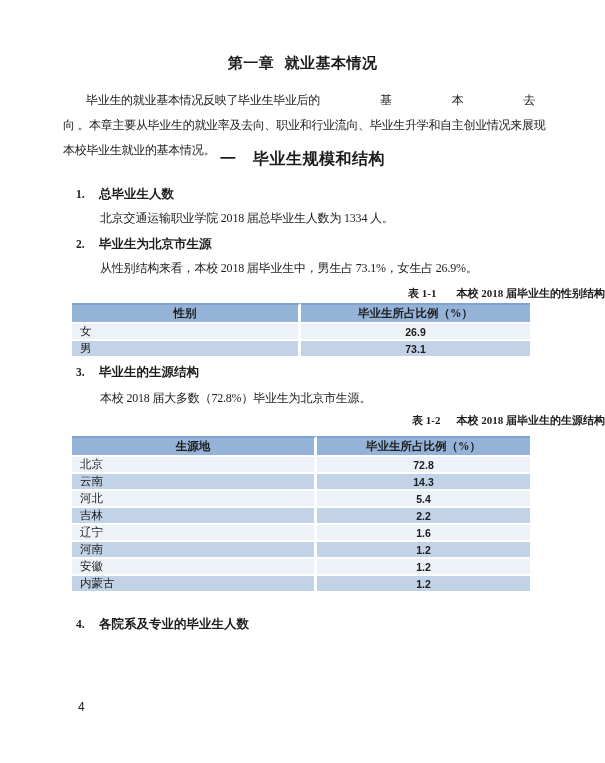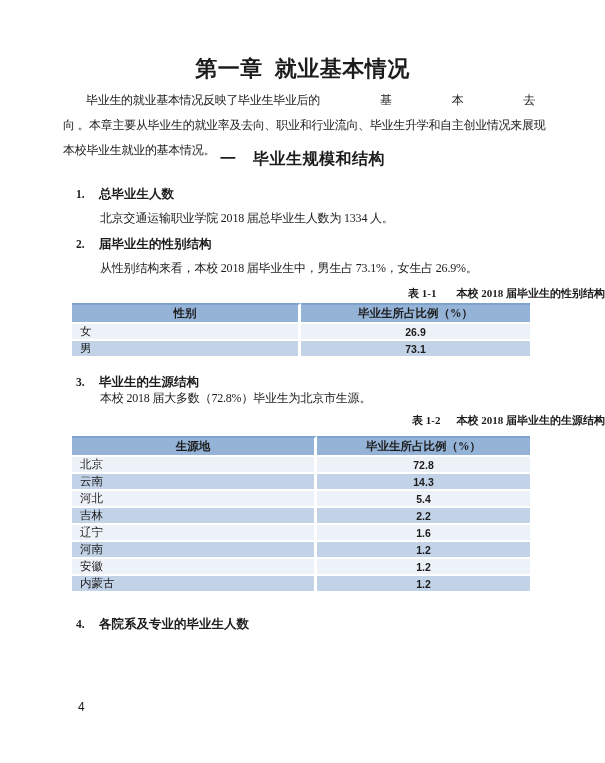--- a/index.html
+++ b/index.html
@@ -17,21 +17,21 @@
   }
   .page{
     position:relative;
     width:605px;height:763px;
     background:#ffffff;
     overflow:hidden;
   }
   .chapter-title{
     position:absolute;top:54px;left:0;width:605px;
     text-align:center;
-    font-size:22px;font-weight:bold;
+    font-size:15px;font-weight:bold;
     word-spacing:6px;letter-spacing:0.5px;
   }
   .intro{
     position:absolute;top:88px;left:63px;width:480px;
     font-size:12px;line-height:25px;letter-spacing:-0.3px;
     white-space:nowrap;
   }
   .intro-line1{display:flex;justify-content:space-between;padding-right:8px;}
   .intro-line1 .chunk{margin-left:23px;}
   .section-title{
@@ -43,21 +43,21 @@
     position:absolute;left:76px;
     font-size:12.5px;font-weight:bold;white-space:nowrap;
   }
   .item-heading .num{display:inline-block;width:23px;font-size:11.5px;}
   .item-body{
     position:absolute;left:100px;
     font-size:12px;letter-spacing:-0.2px;white-space:nowrap;
   }
   .h1{top:186px;} .b1{top:210px;}
   .h2{top:236px;} .b2{top:260px;}
-  .h3{top:374px;} .b3{top:390px;}
+  .h3{top:364px;} .b3{top:390px;}
   .h4{top:616px;}
   .table-caption{
     position:absolute;left:0;width:605px;text-align:right;
     font-size:11px;font-weight:bold;white-space:nowrap;
   }
   .cap1{top:286px;} .cap2{top:413px;}
   .dtable{
     position:absolute;left:72px;width:458px;
     border-collapse:separate;border-spacing:0;table-layout:fixed;
   }
@@ -116,21 +116,21 @@
   </div>
 
   <h2 class="section-title">一　毕业生规模和结构</h2>
 
   <div class="item-heading h1">
     <span class="num">1.</span><span>总毕业生人数</span>
   </div>
   <div class="item-body b1">北京交通运输职业学院 2018 届总毕业生人数为 1334 人。</div>
 
   <div class="item-heading h2">
-    <span class="num">2.</span><span>届毕业生的性别结构</span>
+    <span class="num">2.</span><span>毕业生为北京市生源</span>
   </div>
   <div class="item-body b2">从性别结构来看，本校 2018 届毕业生中，男生占 73.1%，女生占 26.9%。</div>
 
   <div class="table-caption cap1">
     <span style="margin-right:20px;">表 1-1</span><span>本校 2018 届毕业生的性别结构</span>
   </div>
 
   <table class="dtable t1">
     <thead>
       <tr>

